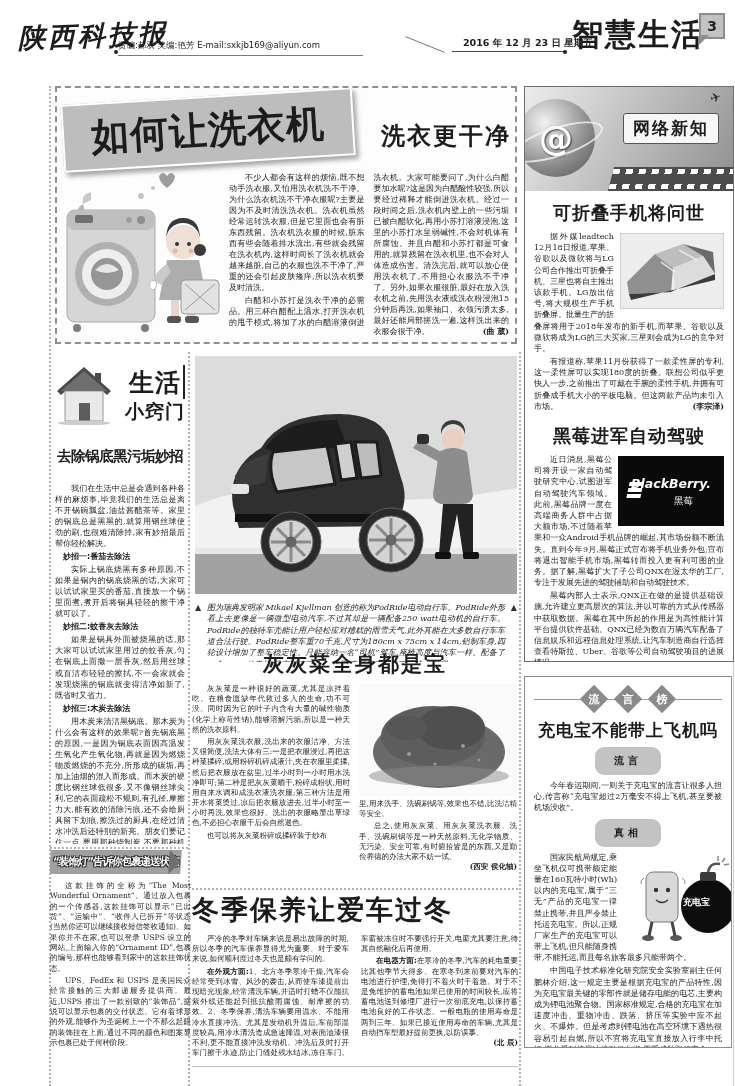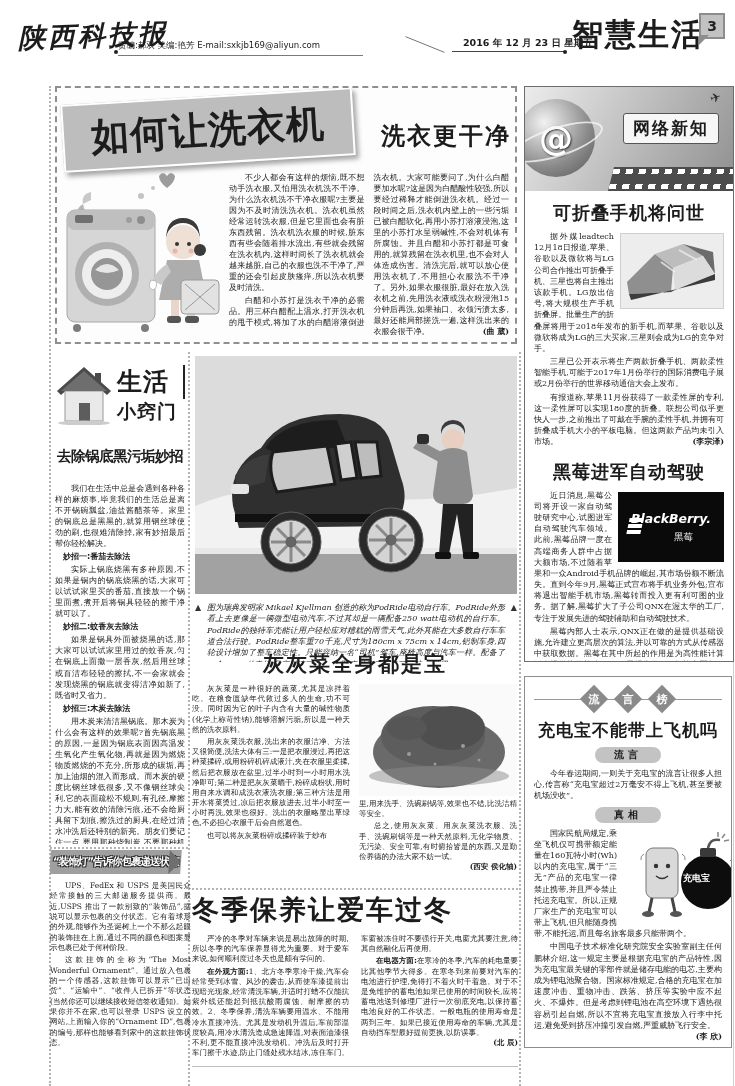--- a/index.html
+++ b/index.html
@@ -71,21 +71,21 @@
            display:flex;flex-direction:column;align-items:center;justify-content:center;}
   .bb-text{color:#fff;font-style:italic;font-weight:bold;font-size:12.5px;font-family:"DejaVu Sans",sans-serif;}
   .bb-sub{color:#e8e8e8;font-size:9.5px;margin-top:2px;padding-left:25px;}
   .bb-mark{position:absolute;left:10px;top:26px;width:14px;height:16px;
            background:linear-gradient(#fff 0 4px,transparent 4px 6px,#fff 6px 10px,transparent 10px 12px,#fff 12px 16px);
            transform:skewX(-12deg);}
 
   
   .tips{left:55px;top:352px;width:130px;height:492px;overflow:hidden;font-size:8px;line-height:1.38;text-align:justify;}
   .tips-header{display:flex;align-items:center;gap:4px;height:86px;}
-  .tips-titles{flex:1;text-align:left;font-family:Liberation Serif, serif;}
+  .tips-titles{flex:1;text-align:right;font-family:Liberation Sans, sans-serif;}
   .tips-big{font-size:25px;font-weight:900;letter-spacing:1px;border-right:2px solid #222;padding-right:2px;}
   .tips-small{font-size:19px;font-weight:900;letter-spacing:1px;}
   .tips-headline{font-size:14.5px;font-weight:900;font-family:"DejaVu Sans",sans-serif;text-align:center;
                  margin:8px 0 17px 0;letter-spacing:-0.5px;white-space:nowrap;}
   .tips .sub{font-weight:bold;text-indent:1em;font-family:"DejaVu Sans",sans-serif;}
 
   
   .pod-photo{left:195px;top:356px;width:322px;height:238px;background:#e4e4e4;overflow:hidden;}
   .pod-caption{left:195px;top:600px;width:322px;height:62px;font-style:italic;font-size:8px;line-height:1.42;
                text-align:justify;padding:2px 12px;box-sizing:border-box;overflow:hidden;}
@@ -106,21 +106,21 @@
   .rumor-badges{position:relative;height:30px;margin:0 0 4px 0;}
   .rumor-line{position:absolute;left:0;right:0;top:14px;border-top:1px solid #999;}
   .diamonds{position:relative;display:flex;justify-content:center;gap:14px;}
   .diamond{width:20px;height:20px;background:#8a8a8a;transform:rotate(45deg);margin-top:4px;
            display:flex;align-items:center;justify-content:center;}
   .diamond span{transform:rotate(-45deg);color:#fff;font-weight:bold;font-size:11px;
                 font-family:"DejaVu Sans",sans-serif;}
   .rumor-title{text-align:center;font-size:17px;font-weight:900;font-family:"DejaVu Sans",sans-serif;
                letter-spacing:1px;margin:2px 0 4px 0;white-space:nowrap;}
   .pill{width:66px;margin:5px auto;background:#c3c3c3;border-radius:9px;text-align:center;
-        font-size:10px;font-weight:bold;font-family:"DejaVu Sans",sans-serif;padding:1px 0;letter-spacing:4px;}
+        font-size:10px;font-weight:bold;font-family:"DejaVu Sans",sans-serif;padding:7px 0;letter-spacing:4px;}
   .rumor p{font-size:8px;line-height:1.4;text-align:justify;}
   .pb-cartoon{float:right;width:100px;height:92px;margin:2px 0 2px 5px;position:relative;}
   .bomb-label{position:absolute;right:12px;top:42px;width:56px;text-align:right;color:#fff;
               font-size:9px;font-weight:bold;font-family:"DejaVu Sans",sans-serif;}
 
   
   .orn{left:50px;top:850px;width:141px;height:236px;overflow:hidden;}
   .orn-banner{position:relative;height:24px;background:#9f9f9f;display:flex;align-items:center;
               justify-content:center;transform:skewX(-4deg);margin-right:10px;}
   .orn-banner span{color:#fff;font-size:10.5px;font-weight:900;font-family:"DejaVu Sans",sans-serif;
@@ -226,21 +226,20 @@
         <svg width="100" height="72" viewBox="0 0 100 72">
           <polygon points="6,48 34,20 52,34 50,58 8,60" fill="#8f8f8f"></polygon>
           <polygon points="34,20 62,10 82,22 52,34" fill="#bdbdbd"></polygon>
           <polygon points="62,10 92,18 94,40 82,22" fill="#6c6c6c"></polygon>
           <polygon points="52,34 82,22 94,40 54,56" fill="#dcdcdc"></polygon>
           <polygon points="8,60 50,58 54,56 94,40 94,46 10,66" fill="#3c3c3c"></polygon>
           <path d="M40 28 l14 10 M58 16 l18 10" stroke="#f2f2f2" stroke-width="2" fill="none" opacity=".7"></path>
         </svg>
       </div>
       <p>据外媒leadtech 12月18日报道,苹果、谷歌以及微软将与LG公司合作推出可折叠手机、三星也将自主推出该款手机。LG放出信号,将大规模生产手机折叠屏。批量生产的折叠屏将用于2018年发布的新手机,而苹果、谷歌以及微软将成为LG的三大买家,三星则会成为LG的竞争对手。</p>
-      <p>三星已公开表示将生产两款折叠手机、两款柔性智能手机,可能于2017年1月份举行的国际消费电子展或2月份举行的世界移动通信大会上发布。</p>
       <p><span>有报道称,苹果11月份获得了一款柔性屏的专利,这一柔性屏可以实现180度的折叠。联想公司似乎更快人一步,之前推出了可戴在手腕的柔性手机,并拥有可折叠成手机大小的平板电脑。但这两款产品均未引入市场。</span><span class="byline">(李宗泽)</span></p>
     </div>
 
     <div class="net-art-title">黑莓进军自动驾驶</div>
     <div class="net-art-body">
       <div class="bb-logo">
         <div class="bb-mark"></div>
         <div class="bb-text">BlackBerry.</div>
         <div class="bb-sub">黑莓</div>
       </div>
@@ -391,22 +390,22 @@
       <span>国家民航局规定,乘坐飞机仅可携带额定能量在160瓦特小时(Wh)以内的充电宝,属于“三无”产品的充电宝一律禁止携带,并且严令禁止托运充电宝。所以,正规厂家生产的充电宝可以带上飞机,但只能随身携带,不能托运,而且每名旅客最多只能带两个。</span>
     </p>
     <p><span>中国电子技术标准化研究院安全实验室副主任何鹏林介绍,这一规定主要是根据充电宝的产品特性,因为充电宝最关键的零部件就是储存电能的电芯,主要构成为锂电池聚合物。国家标准规定,合格的充电宝在加速度冲击、重物冲击、跌落、挤压等实验中应不起火、不爆炸。但是考虑到锂电池在高空环境下遇热很容易引起自燃,所以不宜将充电宝直接放入行李中托运,避免受到挤压冲撞引发自燃,严重威胁飞行安全。</span><span class="byline">(李 欣)</span></p>
   </div>
 
   <div class="abs orn">
     <div class="orn-banner">
       <span>“装饰灯”告诉你包裹递送状态</span>
     </div>
     <div class="orn-body">
+      <p>这款挂饰的全称为“The Most Wonderful Ornament”。通过放入包裹的一个传感器,这款挂饰可以显示“已出货”、“运输中”、“收件人已拆开”等状态(当然你还可以继续接收短信签收通知)。如果你并不在家,也可以登录 USPS 设立的网站,上面输入你的“Ornament ID”,包裹的编号,那样也能够看到家中的这款挂饰状态。</p>
       <p>UPS、FedEx 和 USPS 是美国民众经常接触的三大邮递服务提供商。最近,USPS 推出了一款别致的“装饰品”,据说可以显示包裹的交付状态。它有着球形的外观,能够作为圣诞树上一个不那么起眼的装饰挂在上面,通过不同的颜色和图案显示包裹已处于何种阶段。</p>
-      <p>这款挂饰的全称为“The Most Wonderful Ornament”。通过放入包裹的一个传感器,这款挂饰可以显示“已出货”、“运输中”、“收件人已拆开”等状态(当然你还可以继续接收短信签收通知)。如果你并不在家,也可以登录 USPS 设立的网站,上面输入你的“Ornament ID”,包裹的编号,那样也能够看到家中的这款挂饰状态。</p>
     </div>
   </div>
 
   <div class="abs win">
     <div class="win-title">冬季保养让爱车过冬</div>
     <div class="win-cols">
       <p>严冷的冬季对车辆来说是易出故障的时期,所以冬季的汽车保养显得尤为重要。对于爱车来说,如何顺利度过冬天也是颇有学问的。</p>
       <p><b>在外观方面:</b><span>1、北方冬季寒冷干燥,汽车会经常受到冰雪、风沙的袭击,从而使车漆提前出现暗光现象,经常清洗车辆,并适时打蜡不仅能抗紫外线还能起到抵抗酸雨腐蚀、耐摩擦的功效。2、冬季保养,清洗车辆要用温水、不能用冷水直接冲洗。尤其是发动机升温后,车前部温度较高,用冷水清洗造成急速降温,对表面油漆很不利,更不能直接冲洗发动机。冲洗后及时打开车门擦干水迹,防止门缝处残水结冰,冻住车门。车窗被冻住时不要强行开关,电窗尤其要注意,待其自然融化后再使用。</span></p>
       <p><b>在电器方面:</b><span>在寒冷的冬季,汽车的耗电量要比其他季节大得多。在寒冬到来前要对汽车的电池进行护理,免得打不着火时干着急。对于不是免维护的蓄电池如果已使用的时间较长,应将蓄电池送到修理厂进行一次彻底充电,以保持蓄电池良好的工作状态。一般电瓶的使用寿命是两到三年。如果已接近使用寿命的车辆,尤其是自动挡车型最好提前更换,以防误事。</span><span class="byline">(北 辰)</span></p>
     </div>

